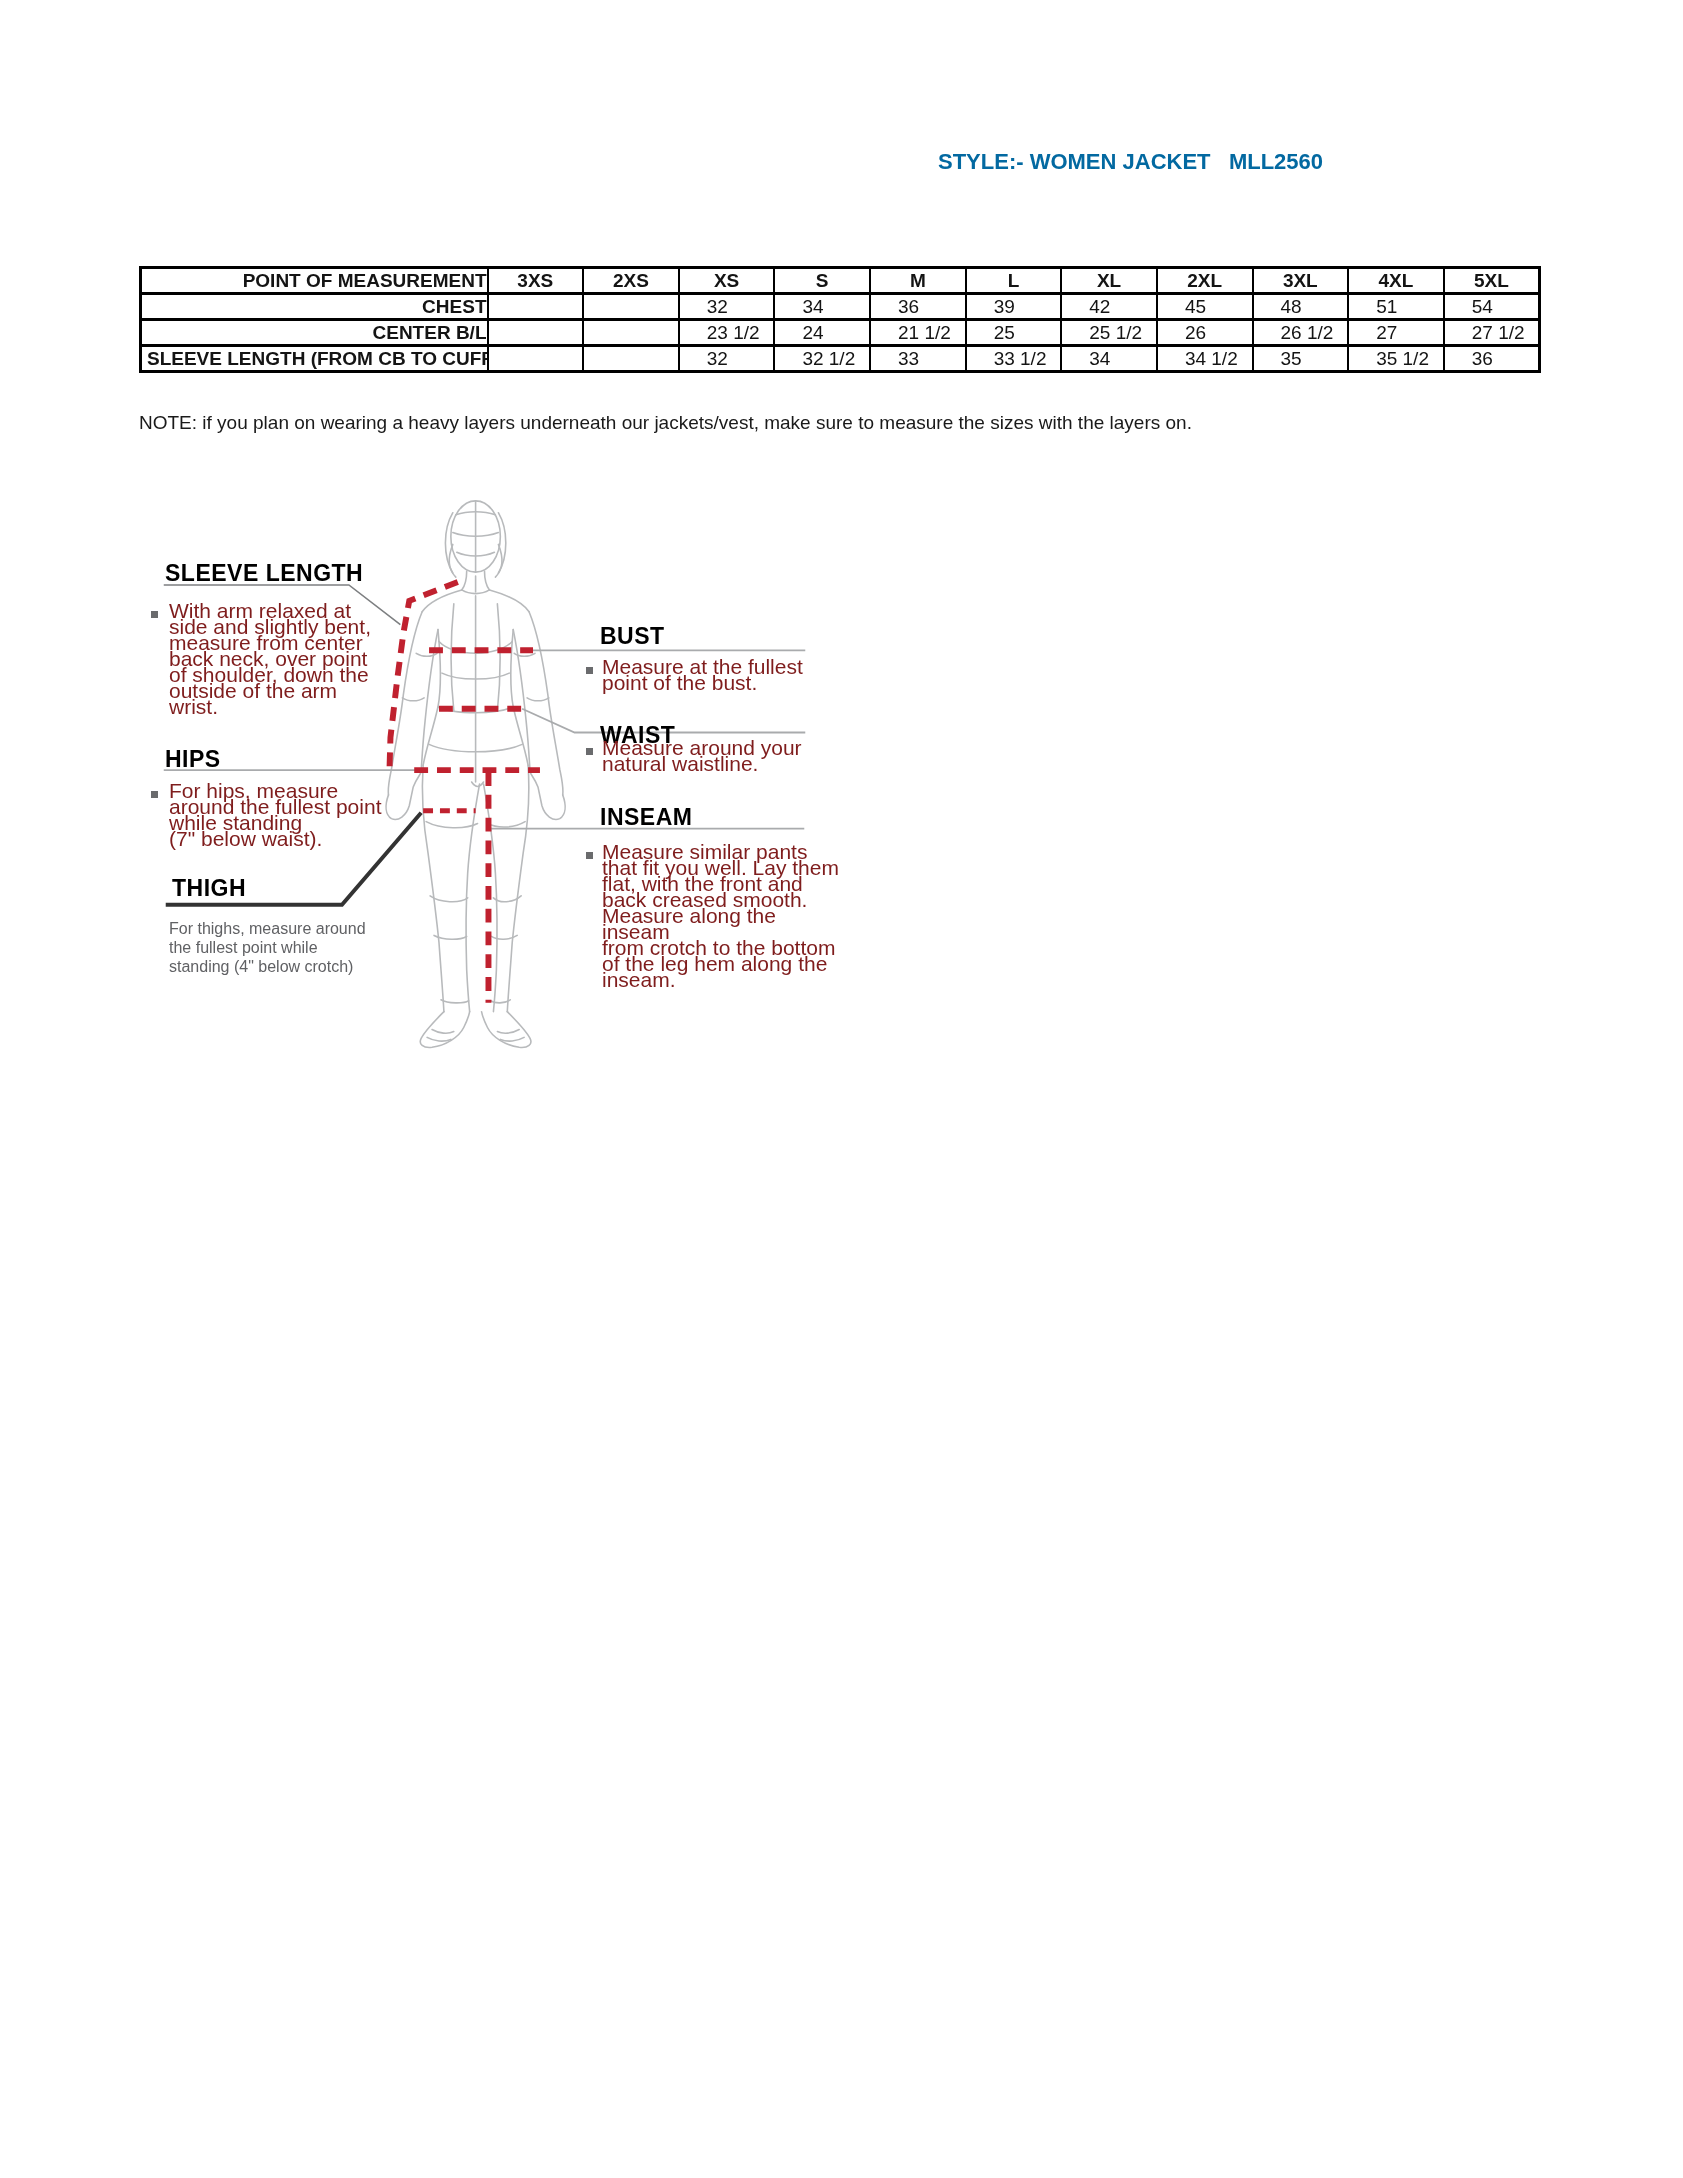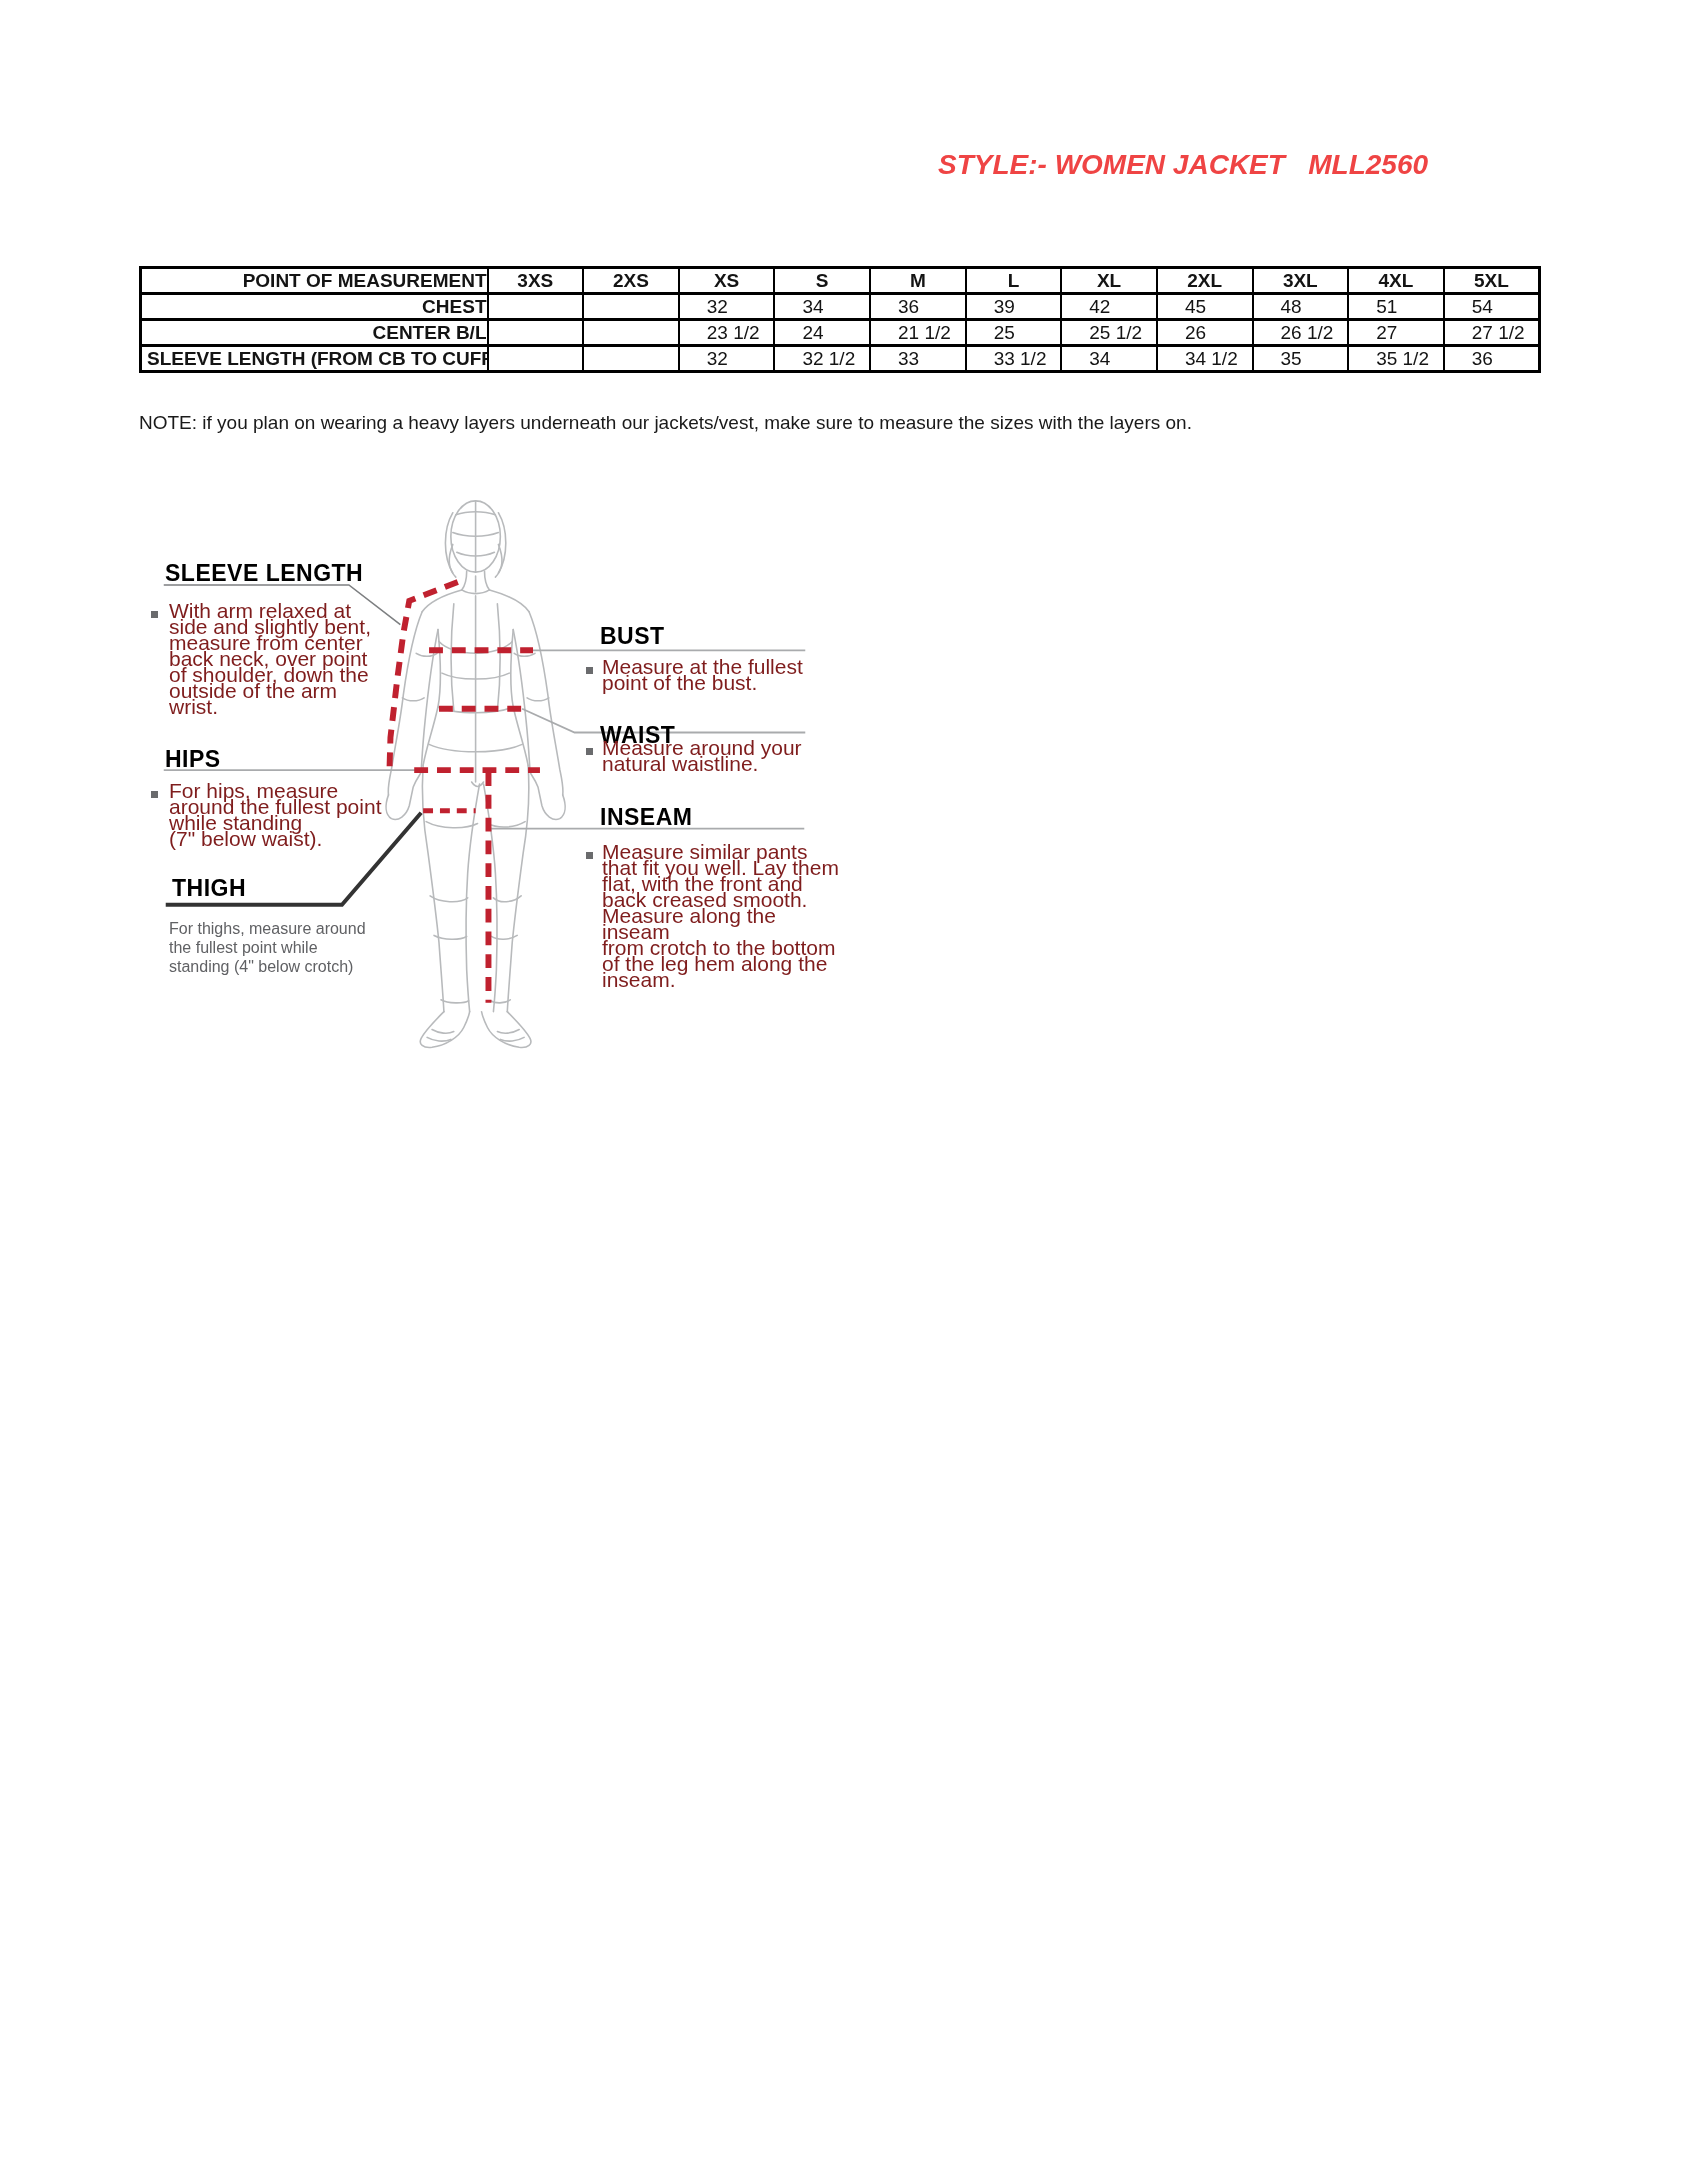--- a/index.html
+++ b/index.html
@@ -3,21 +3,21 @@
 <meta charset="utf-8">
 <style>
   * { margin:0; padding:0; box-sizing:border-box; }
   html,body { background:#ffffff; }
   .page {
     position:relative; width:1683px; height:2178px; background:#ffffff;
     font-family:"Liberation Sans", sans-serif; color:#111; overflow:hidden;
   }
   .title {
     position:absolute; left:938px; top:149px;
-    font-size:28px; font-weight:bold; color:#ef4444; white-space:pre;font-style:italic;
+    font-size:22px; font-weight:bold; color:#0369a1; white-space:pre;
   }
   table.size-table {
     position:absolute; left:139px; top:266px; width:1402px;
     border-collapse:collapse; table-layout:fixed;
     font-size:19px; color:#141414; border:3px solid #000;
   }
   table.size-table th, table.size-table td {
     border-left:2px solid #000; border-right:2px solid #000;
     border-top:3px solid #000; border-bottom:3px solid #000;
     height:26px; padding:0; overflow:hidden; white-space:nowrap;

